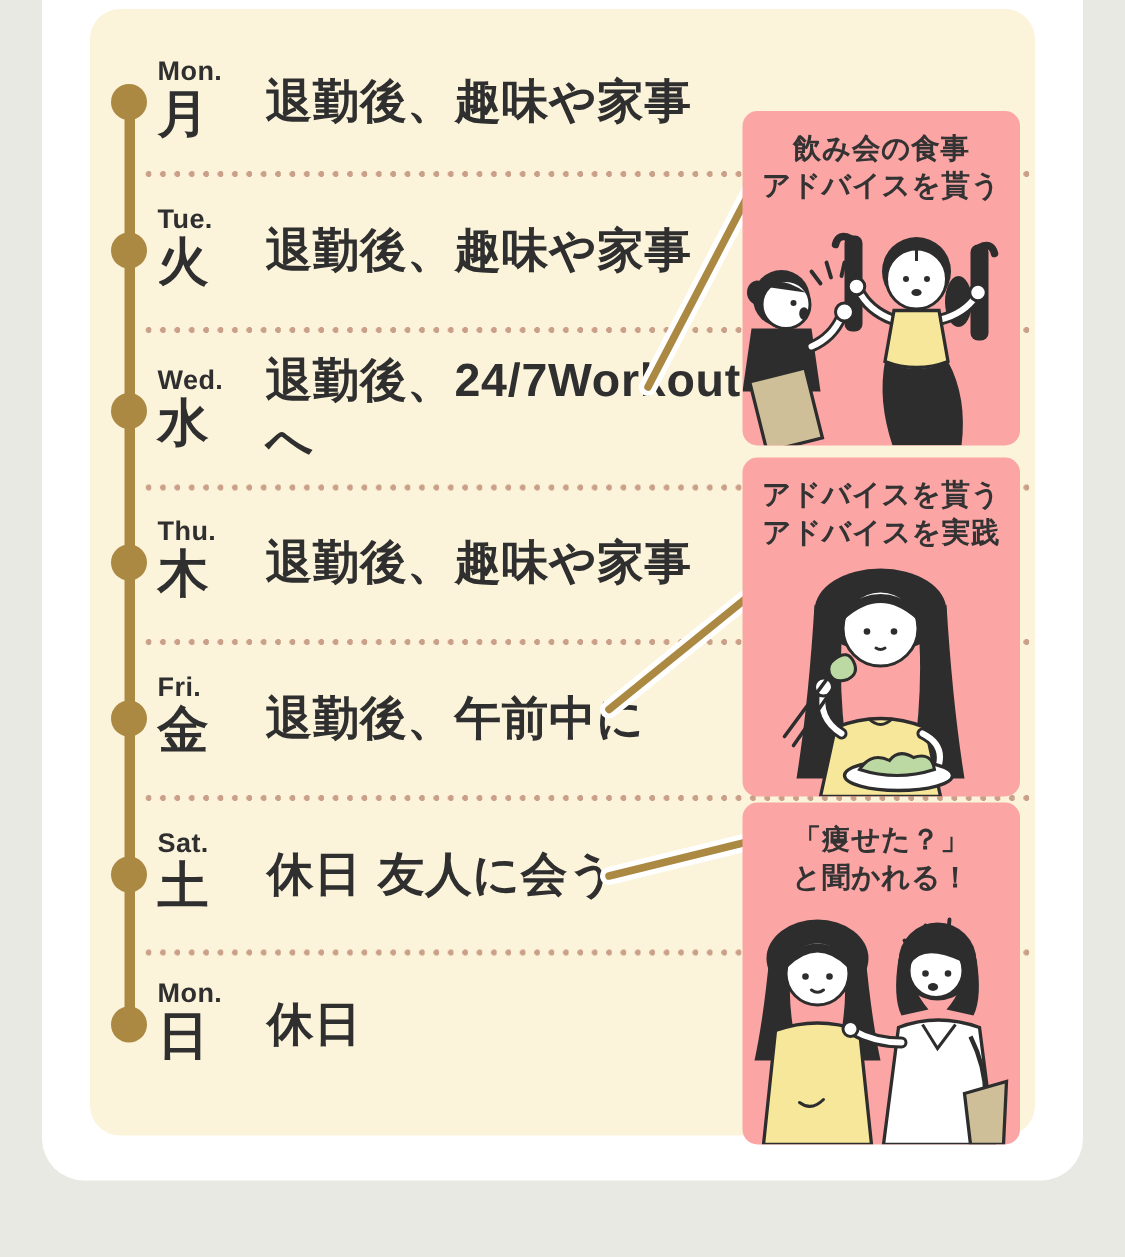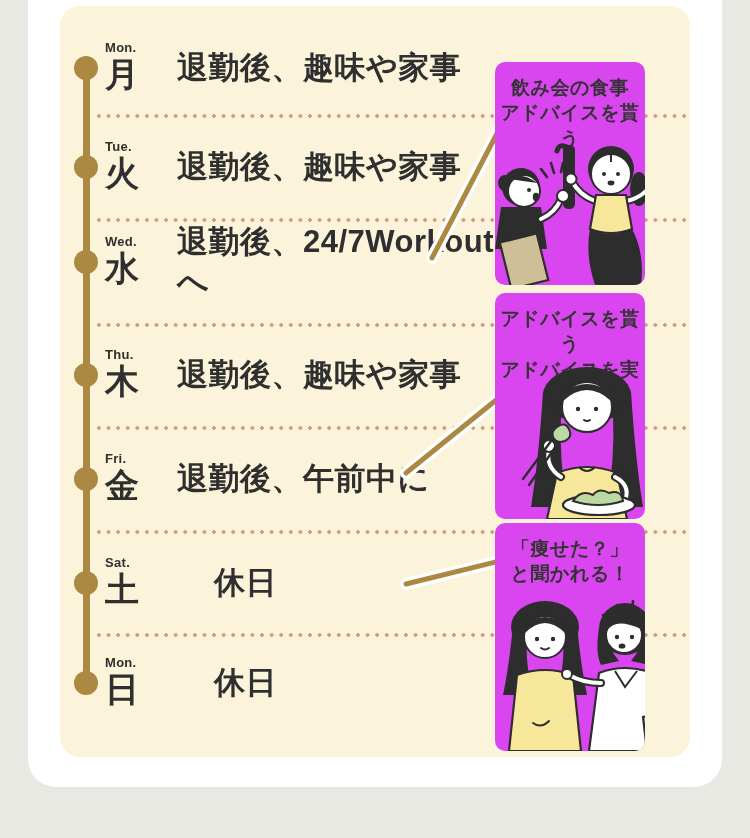--- a/index.html
+++ b/index.html
@@ -29,35 +29,35 @@
   }
   .day-row{position:absolute;left:0;width:440px;height:80px;z-index:2;}
   .dot{
     position:absolute;left:14px;top:50%;margin-top:-12px;
     width:24px;height:24px;border-radius:50%;background:#ab8942;
   }
   .day-block{
     position:absolute;left:45px;top:50%;transform:translateY(-54%);
     line-height:1;
   }
-  .day-en{display:block;font-size:13px;font-weight:600;letter-spacing:.3px;margin-bottom:3px;}
+  .day-en{display:block;font-size:18px;font-weight:600;letter-spacing:.3px;margin-bottom:3px;}
   .day-kanji{display:block;font-size:34px;font-weight:700;}
   .activity{
     position:absolute;left:117px;top:50%;transform:translateY(-50%);
     font-size:31px;font-weight:700;white-space:pre-line;line-height:1.28;
     letter-spacing:.5px;
   }
-  .activity.prefix{left:118px;margin-left:36px;}
+  .activity.prefix{left:118px;}
   .activity.detail{left:192px;}
   
   .connector-overlay{position:absolute;left:0;top:0;z-index:3;pointer-events:none;}
   
   .callout{
-    position:absolute;left:435px;width:150px;
-    background:#d946ef;border-radius:10px;z-index:4;overflow:hidden;
+    position:absolute;left:435px;width:185px;
+    background:#fca5a5;border-radius:10px;z-index:4;overflow:hidden;margin-top:12px;
   }
   .callout-caption{
     margin-top:13px;text-align:center;font-size:19px;font-weight:700;
     line-height:1.33;white-space:pre-line;color:#333333;letter-spacing:.5px;
   }
   .callout svg{position:absolute;left:0;bottom:0;display:block;}
 </style>
 </head>
 <body>
 
@@ -86,21 +86,21 @@
 
     <div class="day-row" style="top:121px">
       <span class="dot"></span>
       <span class="day-block">
         <span class="day-en">Tue.</span>
         <span class="day-kanji">火</span>
       </span>
       <span class="activity">退勤後、趣味や家事</span>
     </div>
 
-    <div class="day-row" style="top:216px">
+    <div class="day-row" style="top:228px">
       <span class="dot"></span>
       <span class="day-block">
         <span class="day-en">Wed.</span>
         <span class="day-kanji">水</span>
       </span>
       <span class="activity">退勤後、24/7Workout へ</span>
     </div>
 
     <div class="day-row" style="top:329px">
       <span class="dot"></span>
@@ -120,20 +120,21 @@
       <span class="activity">退勤後、午前中に</span>
     </div>
 
     <div class="day-row" style="top:537px">
       <span class="dot"></span>
       <span class="day-block">
         <span class="day-en">Sat.</span>
         <span class="day-kanji">土</span>
       </span>
       <span class="activity prefix">休日</span>
+      <span class="activity detail">友人に会う</span>
     </div>
 
     <div class="day-row" style="top:637px">
       <span class="dot"></span>
       <span class="day-block">
         <span class="day-en">Mon.</span>
         <span class="day-kanji">日</span>
       </span>
       <span class="activity prefix">休日</span>
     </div>

